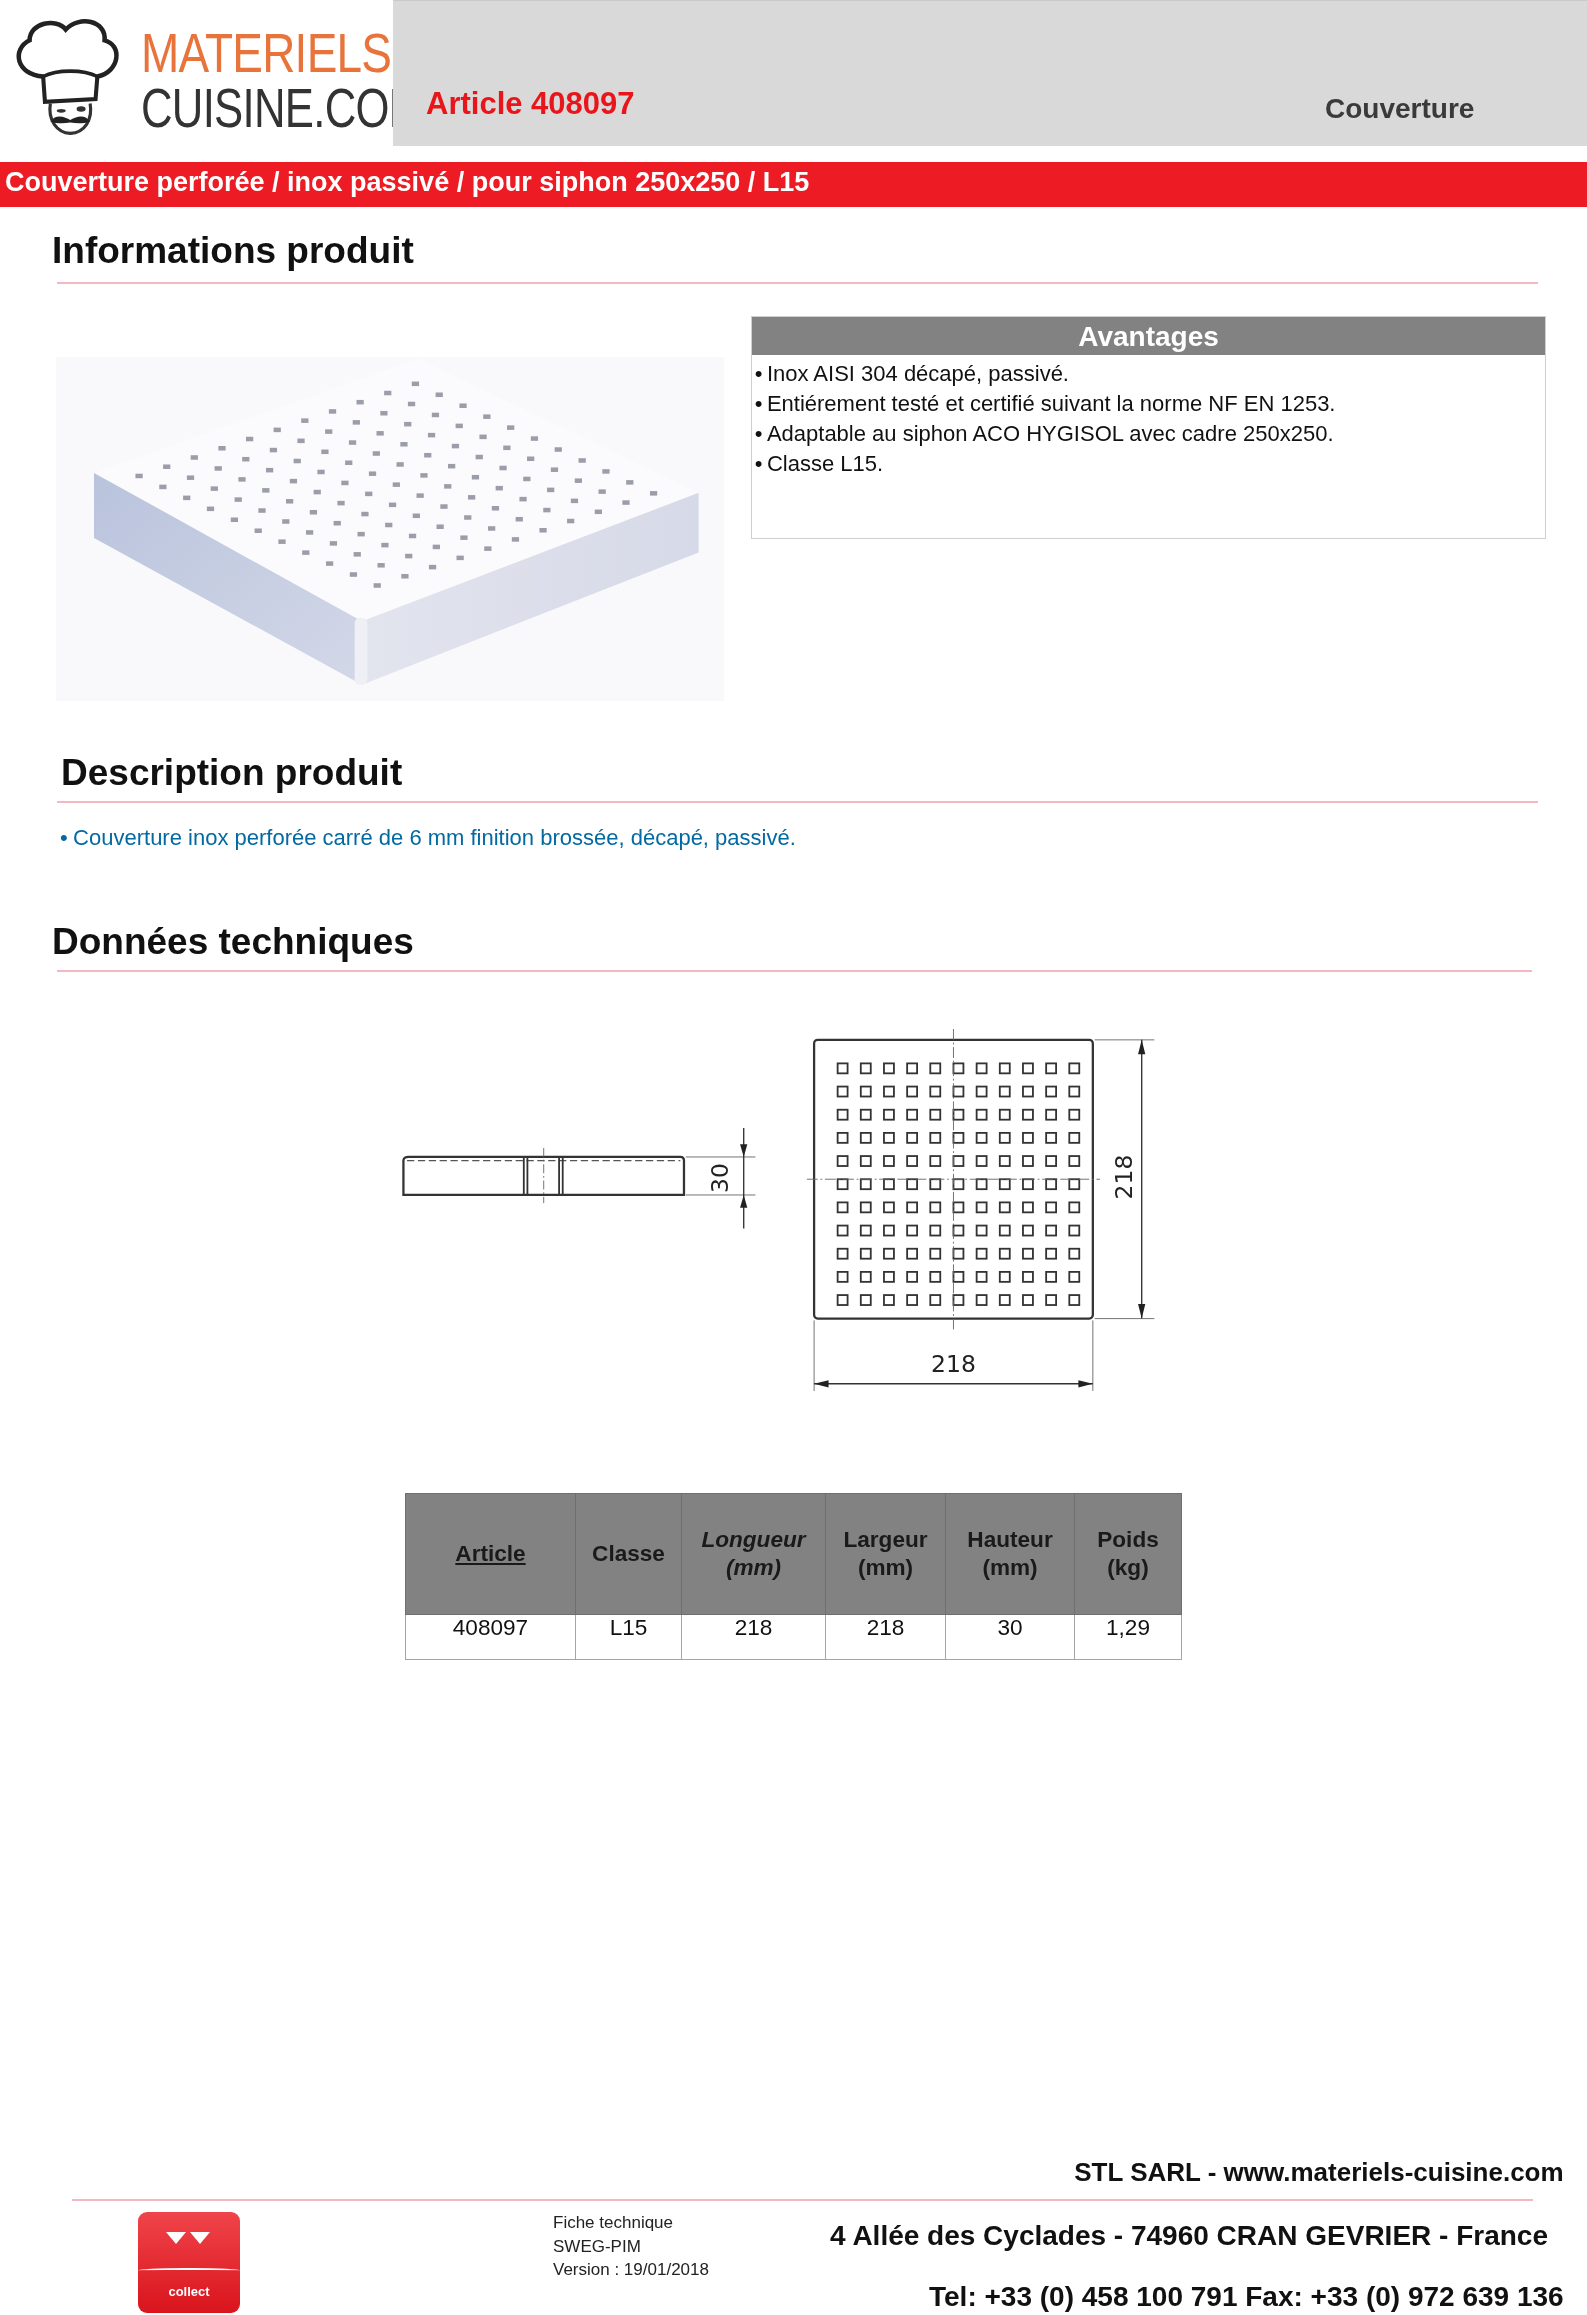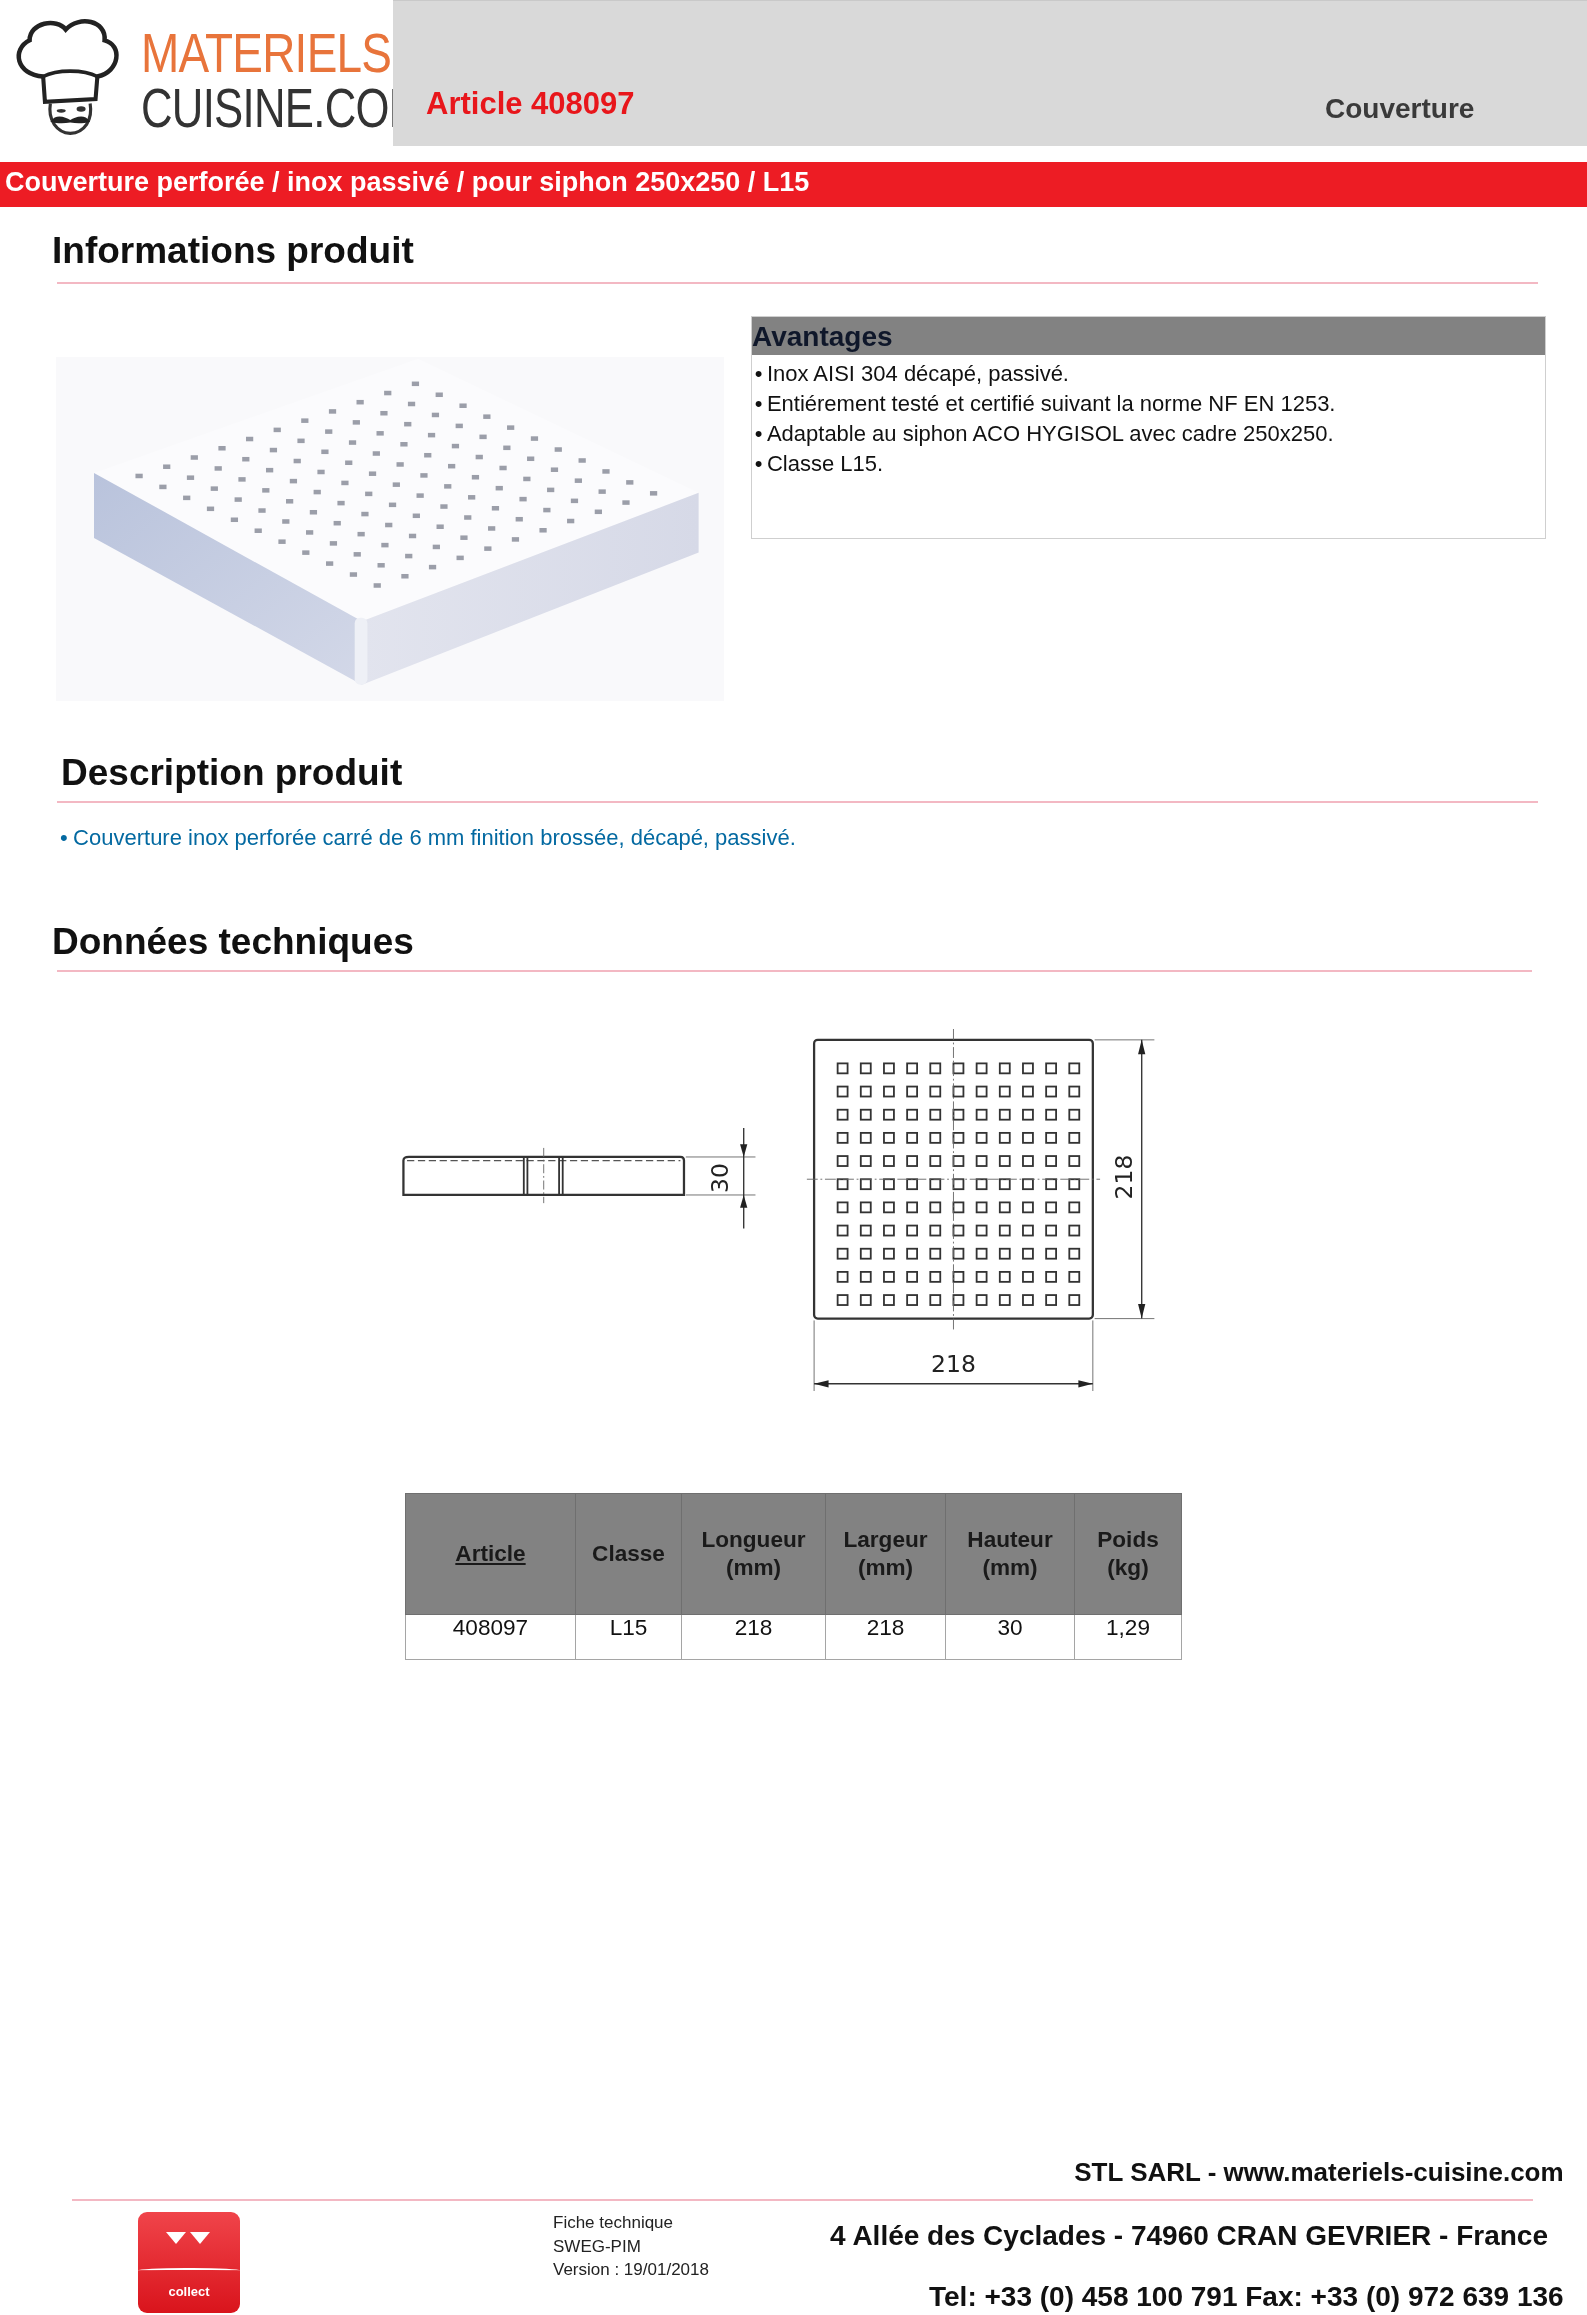--- a/index.html
+++ b/index.html
@@ -23,21 +23,21 @@
 
   
   .section-h { font-size: 37px; font-weight: bold; color: #111; }
   .divider { height: 1.8px; background: #f3b8c3; }
 
   
   #product-image { left: 56px; top: 357px; width: 668px; height: 344px; background: #f9f9fb; }
 
   
   #avantages { left: 751px; top: 316px; width: 795px; height: 223px; border: 0.9px solid #cfcfcf; background: #fff; }
-  #avantages-header { height: 38px; background: #828282; color: #0f172a; font-size: 28px; font-weight: bold; text-align: left; line-height: 40px; }
+  #avantages-header { height: 38px; background: #828282; color: #ffffff; font-size: 28px; font-weight: bold; text-align: center; line-height: 40px; }
   #avantages ul { list-style: none; padding-left: 2.7px; padding-top: 3.6px; }
   #avantages li { font-size: 22px; line-height: 30px; color: #111; white-space: nowrap; }
   #avantages li::before { content: "•"; margin-right: 4.5px; }
 
   
   #desc-text { left: 60px; top: 825px; font-size: 22px; color: #0369a1; white-space: nowrap; }
   #desc-text::before { content: "•"; margin-right: 5.4px; }
 
   
   #side-view { left: 398px; top: 1126px; }
@@ -405,21 +405,21 @@
   </svg>
   <div style="position:absolute; left:135px; top:321px; font-family:'DejaVu Sans', sans-serif; font-size:23.5px; color:#222;">218</div>
   <div style="position:absolute; left:306px; top:134px; font-family:'DejaVu Sans', sans-serif; font-size:23.5px; color:#222; transform: rotate(-90deg); transform-origin: center;">218</div>
 </div>
 
 <table id="spec-table" class="abs">
   <thead>
     <tr>
       <th style="width:170px;text-decoration:underline;"><span>Article</span></th>
       <th style="width:106px;"><span>Classe</span></th>
-      <th style="width:144px;"><span>Longueur</span><br><span>(mm)</span></th>
+      <th style="width:144px;font-style:italic;"><span>Longueur</span><br><span>(mm)</span></th>
       <th style="width:120px;"><span>Largeur</span><br><span>(mm)</span></th>
       <th style="width:129px;"><span>Hauteur</span><br><span>(mm)</span></th>
       <th style="width:107px;"><span>Poids</span><br><span>(kg)</span></th>
     </tr>
   </thead>
   <tbody>
     <tr>
       <td>408097</td>
       <td>L15</td>
       <td>218</td>

